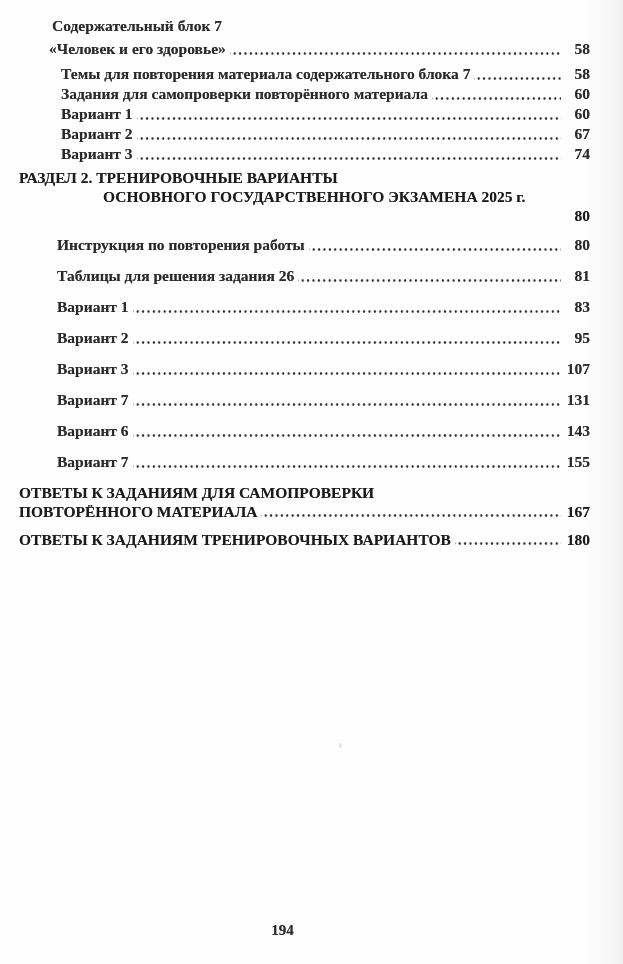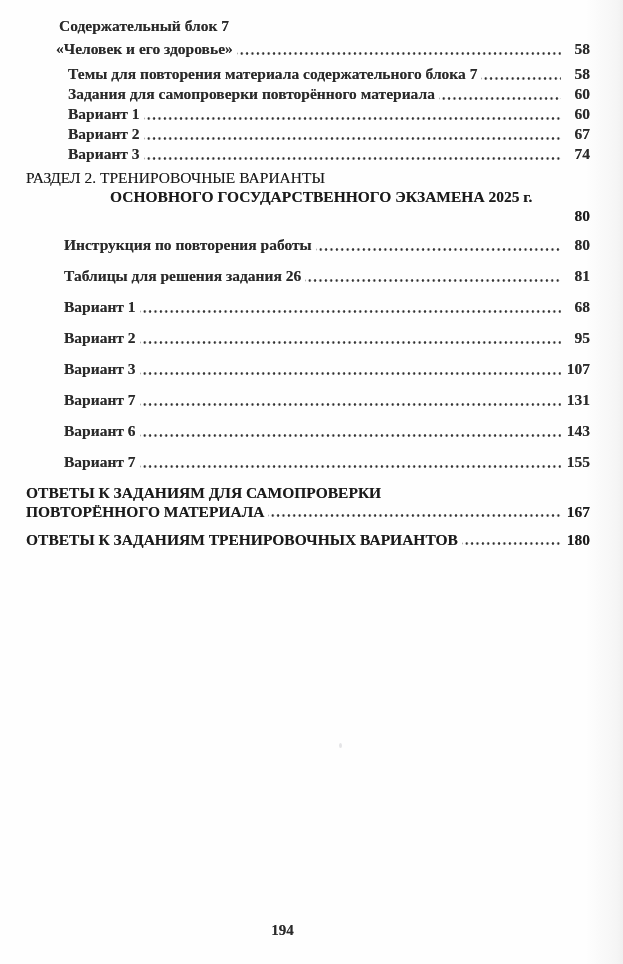--- a/index.html
+++ b/index.html
@@ -12,21 +12,21 @@
     width: 623px;
     height: 964px;
     margin: 0 auto;
     background:
       linear-gradient(to right, rgba(0,0,0,0) 94%, rgba(80,80,80,0.05) 99%, rgba(80,80,80,0.08) 100%),
       #fefefe;
     font-family: "Liberation Serif", "DejaVu Serif", serif;
     color: #2a2a2a;
     overflow: hidden;
     box-sizing: border-box;
-    padding: 16px 33px 0 26px;
+    padding: 16px 33px 0 19px;
     text-shadow: 0 0 0.5px rgba(50,50,50,0.55);
   }
 
   .row {
     display: flex;
     line-height: 20px;
     font-size: 15.5px;
     font-weight: 700;
   }
   .label { white-space: nowrap; }
@@ -49,21 +49,21 @@
 
   
   .b7-title1 { margin-left: 33px; }
   .b7-title2 { margin-top: 3px; margin-left: 30px; }
   .b7-items { margin-top: 5px; }
   .b7-items .row { margin-left: 42px; }
 
   
   .sec2-head { margin-top: 4px; color: #1b1b1b; }
   .sec2-head .row { line-height: 19px; font-size: 15.5px; }
-  .sec2-h1 { line-height: 19px; font-size: 15.5px; font-weight: 400; }
+  .sec2-h1 { line-height: 19px; font-size: 15.5px; font-weight: 700; }
   .sec2-h2 { padding-left: 84px; flex-direction: column; }
   .sec2-h2 .leader { margin-right: 10px; flex-grow: 0.55; }
 
   
   .sec2-items { margin-top: 10px; }
   .sec2-items .row { margin-left: 38px; margin-bottom: 11px; }
 
   
   .ans1 { margin-top: 1px; color: #1b1b1b; }
   .ans1 .row, .ans1 .line { line-height: 19px; font-size: 15.5px; font-weight: 700; }
@@ -150,21 +150,21 @@
       <span class="pg">80</span>
     </div>
     <div class="row">
       <span class="label">Таблицы для решения задания 26</span>
       <span class="leader"></span>
       <span class="pg">81</span>
     </div>
     <div class="row">
       <span class="label">Вариант 1</span>
       <span class="leader"></span>
-      <span class="pg">68</span>
+      <span class="pg">83</span>
     </div>
     <div class="row">
       <span class="label">Вариант 2</span>
       <span class="leader"></span>
       <span class="pg">95</span>
     </div>
     <div class="row">
       <span class="label">Вариант 3</span>
       <span class="leader"></span>
       <span class="pg">107</span>

